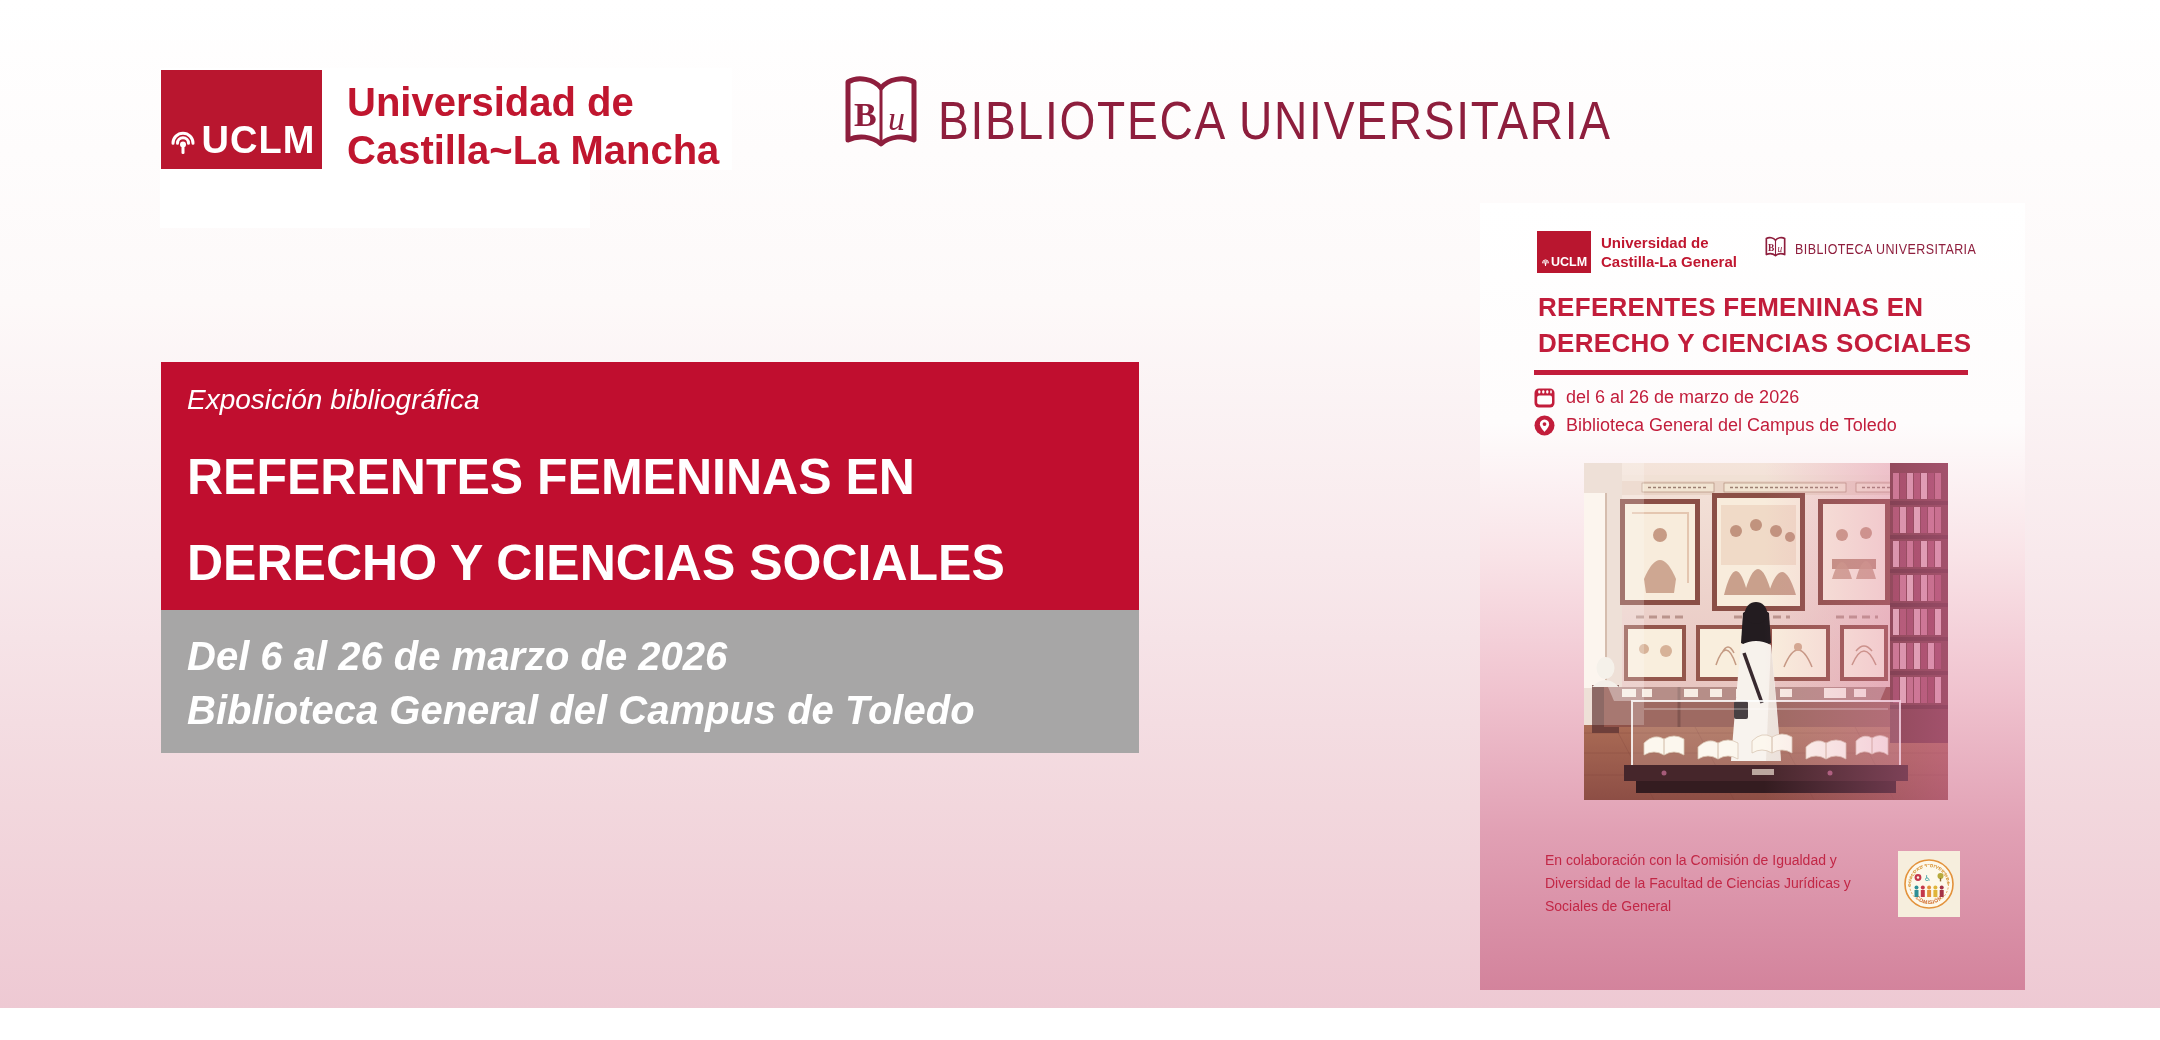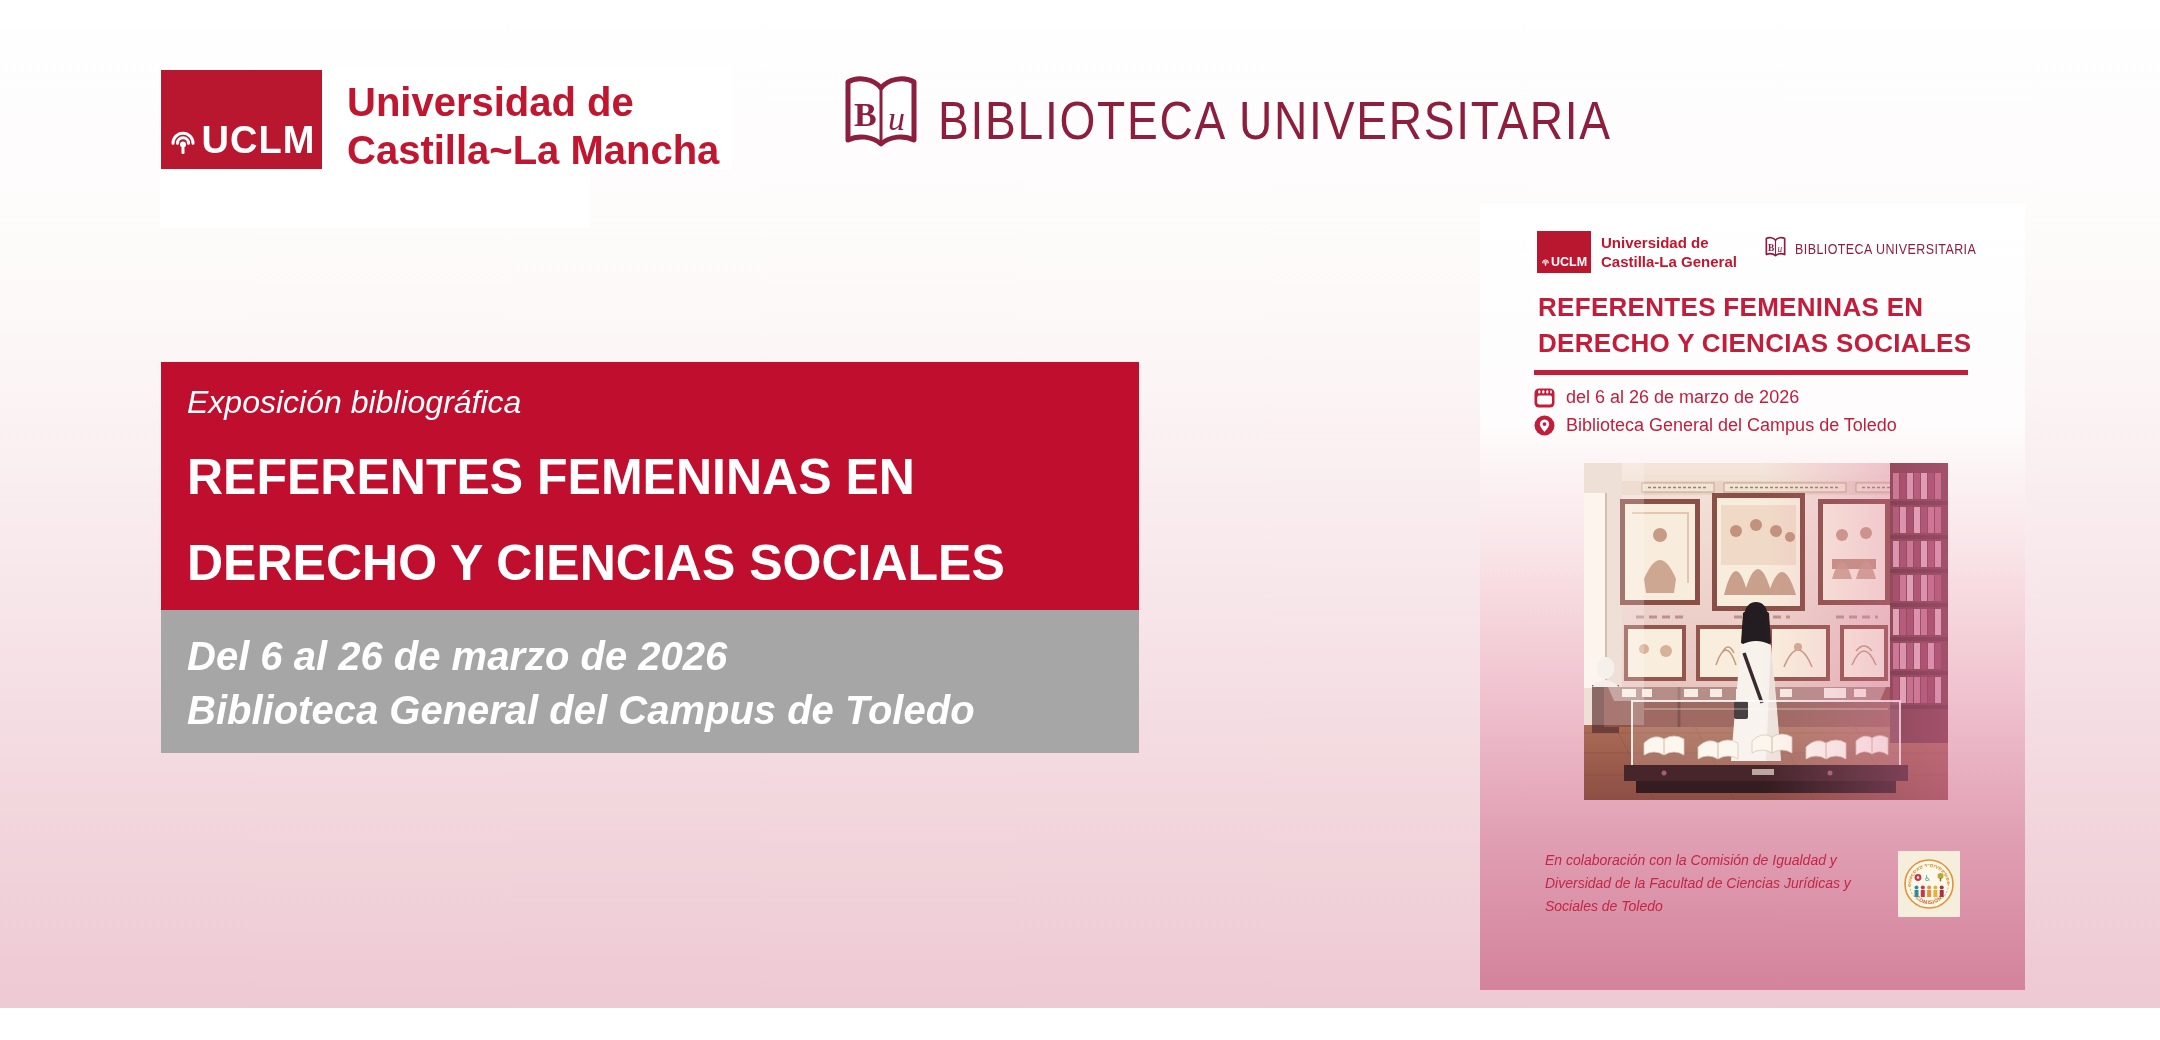--- a/index.html
+++ b/index.html
@@ -16,21 +16,21 @@
     display:flex;align-items:flex-end;justify-content:center;padding-bottom:10px;box-sizing:border-box;gap:4px;}
   .uclm-box .emblem{width:30px;height:30px;margin-bottom:2px;}
   .uclm-acronym{color:#fff;font-weight:bold;font-size:38px;letter-spacing:1px;line-height:1;}
   .uni-name{left:347px;top:78px;color:#c0162f;font-weight:bold;font-size:40px;line-height:48px;white-space:nowrap;}
   .lib-logo-icon{left:836px;top:72px;width:90px;height:92px;}
   .lib-label{left:938px;top:90px;color:#8e1e3d;font-size:53px;letter-spacing:2px;white-space:nowrap;}
   .squeeze{display:inline-block;transform:scaleX(0.87);transform-origin:left center;}
   .squeeze-sm{display:inline-block;transform:scaleX(0.86);transform-origin:left center;}
   
   .banner-red{left:161px;top:362px;width:978px;height:248px;background:#c00e2f;color:#fff;}
-  .banner-eyebrow{position:absolute;left:26px;top:22px;font-style:italic;font-size:32px;white-space:nowrap;}
+  .banner-eyebrow{position:absolute;left:26px;top:22px;font-style:italic;font-size:28px;white-space:nowrap;}
   .banner-title1{position:absolute;left:26px;top:86px;font-weight:bold;font-size:50px;white-space:nowrap;}
   .banner-title2{position:absolute;left:26px;top:172px;font-weight:bold;font-size:50px;white-space:nowrap;}
   .banner-gray{left:161px;top:610px;width:978px;height:143px;background:#a7a6a6;color:#fff;}
   .banner-dates{position:absolute;left:26px;top:24px;font-weight:bold;font-style:italic;font-size:40px;white-space:nowrap;}
   .banner-loc{position:absolute;left:26px;top:78px;font-weight:bold;font-style:italic;font-size:40px;white-space:nowrap;}
   
   .poster{left:1480px;top:203px;width:545px;height:787px;
     background:linear-gradient(180deg,#ffffff 0%,#fefcfc 28%,#f9e3e7 45%,#f0c3cf 62%,#e1a0b4 80%,#d3839c 100%);}
   .p-uclm-box{left:57px;top:28px;width:54px;height:42px;background:#b9162f;
     display:flex;align-items:flex-end;justify-content:center;gap:1px;padding-bottom:5px;box-sizing:border-box;}
@@ -39,21 +39,21 @@
   .p-uni-name{left:121px;top:30px;color:#c0162f;font-weight:bold;font-size:15px;line-height:19px;white-space:nowrap;}
   .p-lib-icon{left:283px;top:33px;width:25px;height:25px;}
   .p-lib-label{left:315px;top:38px;color:#8e1e3d;font-size:14.5px;letter-spacing:0.5px;white-space:nowrap;}
   .p-title{left:58px;top:86px;color:#c21d3b;font-weight:bold;font-size:26px;line-height:36px;letter-spacing:0.3px;white-space:nowrap;}
   .p-rule{left:54px;top:167px;width:434px;height:5px;background:#c21d3b;}
   .p-row{display:flex;align-items:center;gap:11px;color:#c21d3b;font-size:18px;white-space:nowrap;}
   .p-row-date{left:54px;top:184px;}
   .p-row-loc{left:54px;top:212px;}
   .p-icon{width:21px;height:21px;flex:0 0 auto;}
   .p-photo{left:104px;top:260px;width:364px;height:337px;}
-  .p-collab{left:65px;top:646px;color:#c22746;font-style:italic;font-size:14px;line-height:23px;width:330px;}
+  .p-collab{left:65px;top:646px;color:#c22746;font-size:14px;line-height:23px;width:330px;}
   .p-badge{left:418px;top:648px;width:62px;height:66px;background:#f6eedd;}
   .p-badge svg{display:block;width:62px;height:66px;}
 </style>
 </head>
 <body>
 
 <div class="stage">
 
   <div class="abs logo-white-a"></div>
   <div class="abs logo-white-b"></div>
@@ -330,21 +330,21 @@
           <circle cx="246" cy="310" r="2.5" fill="#e57fae" opacity="0.6"></circle>
       </g>
 
       <rect x="180" y="0" width="184" height="337" fill="url(#pinkwash)"></rect>
       <rect x="0" y="0" width="60" height="262" fill="#ffffff" opacity="0.22"></rect>
     </svg>
 
     <div class="abs p-collab">
       <div>En colaboración con la Comisión de Igualdad y</div>
       <div>Diversidad de la Facultad de Ciencias Jurídicas y</div>
-      <div>Sociales de Toledo</div>
+      <div>Sociales de General</div>
     </div>
 
     <div class="abs p-badge">
       <svg viewBox="0 0 62 66">
         <rect x="0" y="0" width="62" height="66" fill="#f6eedd"></rect>
         <circle cx="31" cy="33" r="24" fill="#fdf8ea" stroke="#e3923b" stroke-width="1.6"></circle>
         <circle cx="31" cy="33" r="19.5" fill="none" stroke="#e3923b" stroke-width="0.8" stroke-dasharray="2 1.6"></circle>
         <defs>
           <path id="arcT" d="M 13,34 A 18,18 0 0 1 49,34"></path>
           <path id="arcB" d="M 14,36 A 17,17 0 0 0 48,36"></path>

